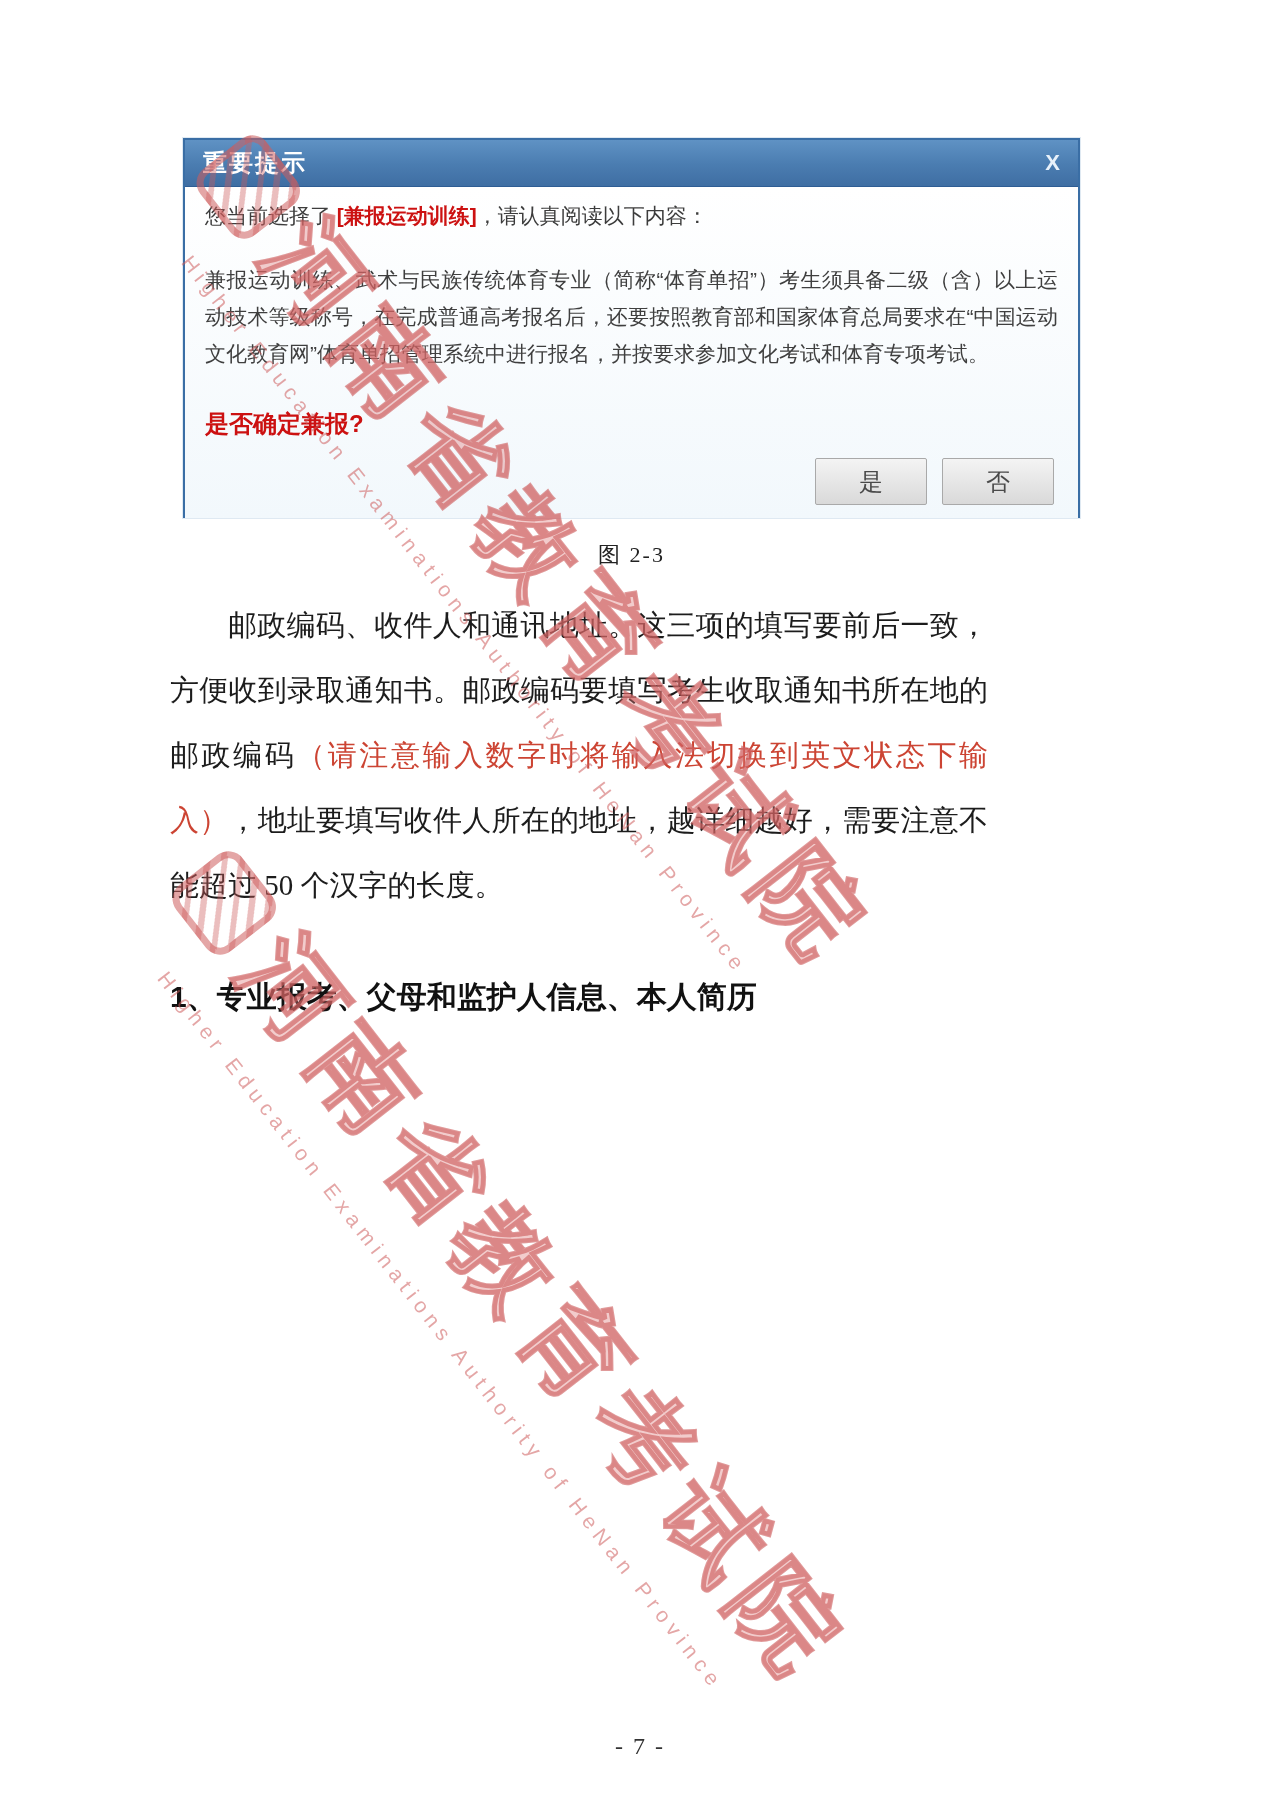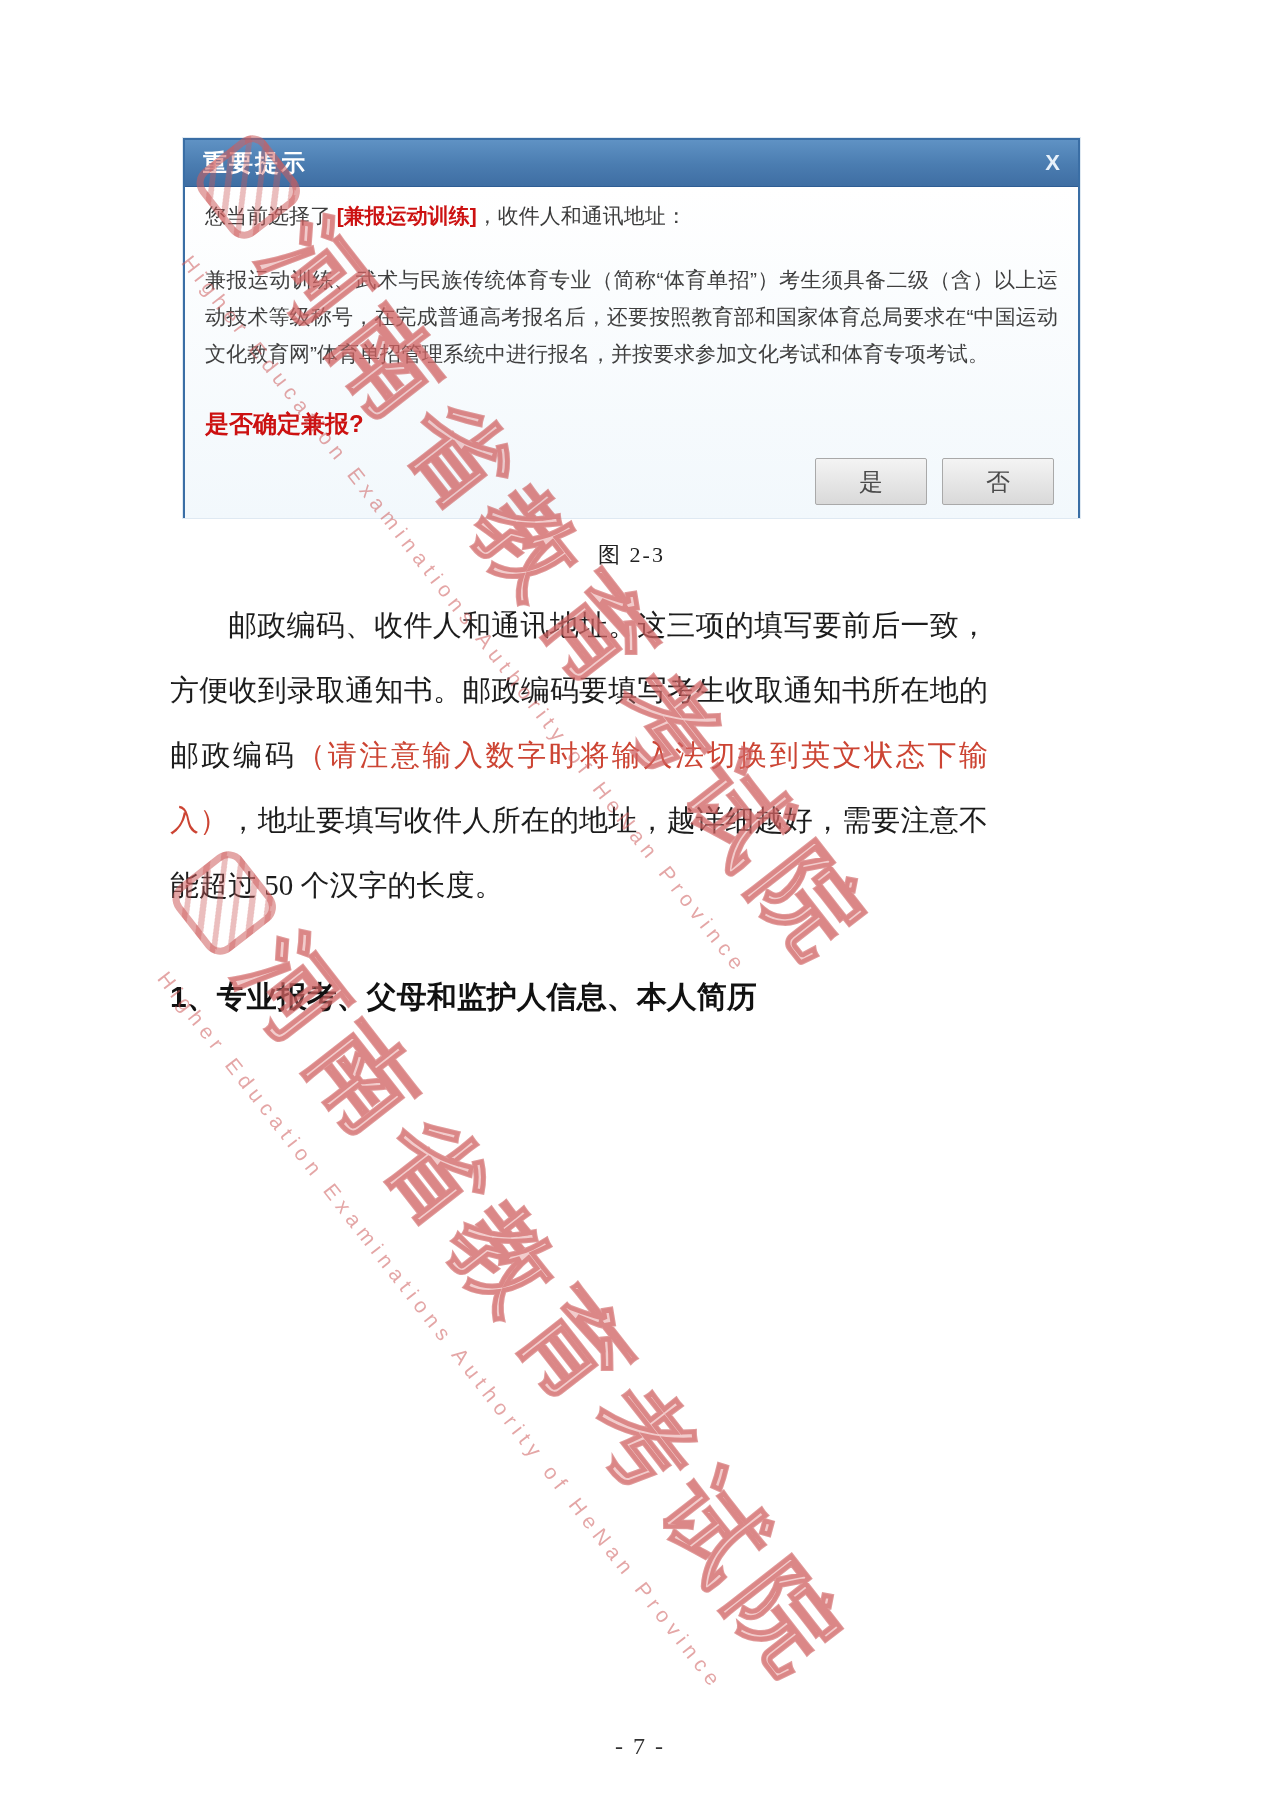--- a/index.html
+++ b/index.html
@@ -127,21 +127,21 @@
     <div class="wm-en">Higher Education Examinations Authority of HeNan Province</div>
   </div>
 
   <div class="dialog">
     <div class="dialog-titlebar">
       <span class="dialog-title">重要提示</span>
       <span class="dialog-close">X</span>
     </div>
     <div class="dialog-body">
       <p class="dialog-intro">
-        <span>您当前选择了 </span><span class="hl">[兼报运动训练]</span><span>，收件人和通讯地址：</span>
+        <span>您当前选择了 </span><span class="hl">[兼报运动训练]</span><span>，请认真阅读以下内容：</span>
       </p>
       <p class="dialog-paragraph">兼报运动训练、武术与民族传统体育专业（简称“体育单招”）考生须具备二级（含）以上运动技术等级称号，在完成普通高考报名后，还要按照教育部和国家体育总局要求在“中国运动文化教育网”体育单招管理系统中进行报名，并按要求参加文化考试和体育专项考试。</p>
       <p class="dialog-question">是否确定兼报?</p>
       <div class="dialog-buttons">
         <button class="dlg-btn">是</button>
         <button class="dlg-btn">否</button>
       </div>
     </div>
   </div>
 

